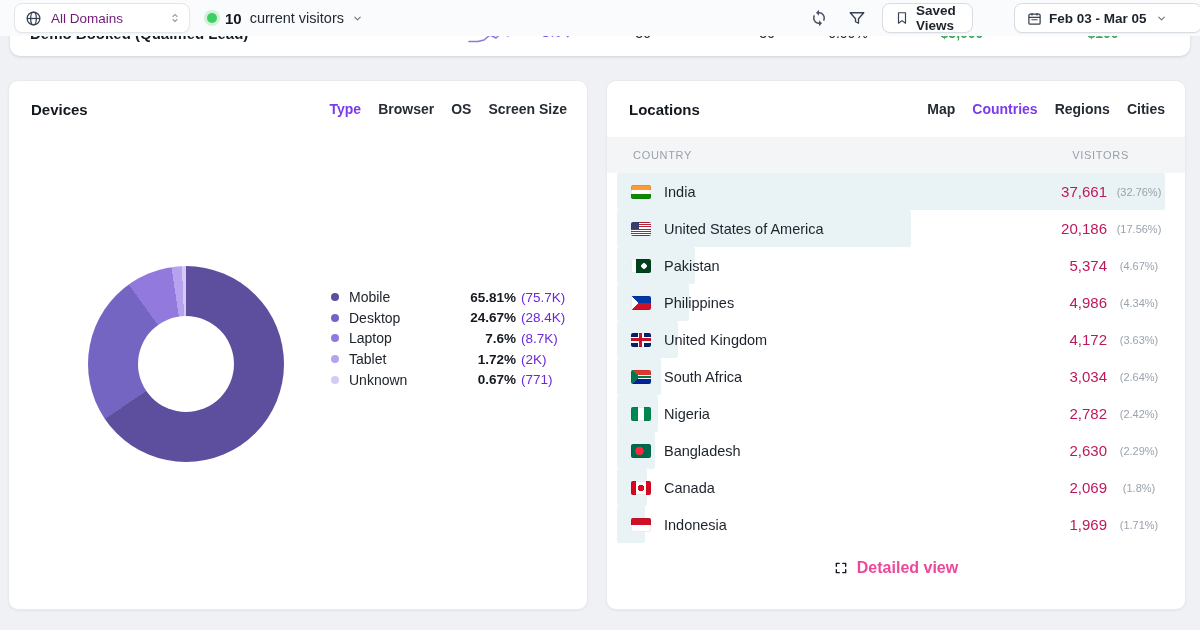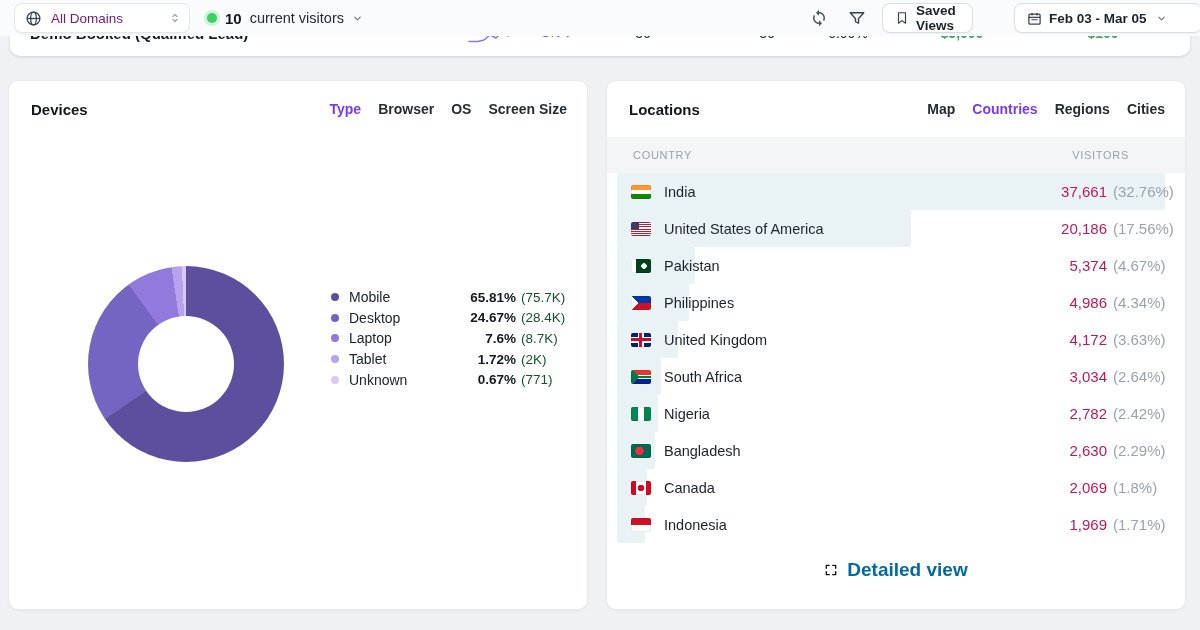--- a/index.html
+++ b/index.html
@@ -70,40 +70,40 @@
   .donut{position:absolute;left:79px;top:185px;width:196px;height:196px;border-radius:50%;cursor:pointer}
   .donut::after{
     content:"";position:absolute;left:50px;top:50px;width:96px;height:96px;
     border-radius:50%;background:#fff;
   }
   .legend{position:absolute;left:322px;top:206px;width:242px}
   .legend-row{display:flex;align-items:center;height:20.6px;cursor:pointer}
   .legend-dot{width:8px;height:8px;border-radius:50%;flex:none}
   .legend-name{font-size:14px;color:#20262e;margin-left:10px;flex:1}
   .legend-pct{font-size:13.5px;font-weight:800;color:#14181f;text-align:right}
-  .legend-count{font-size:13.5px;color:#14532d;margin-left:5px;width:52px;text-align:left}
+  .legend-count{font-size:13.5px;color:#6d28d9;margin-left:5px;width:52px;text-align:left}
   
   .col-strip{
     height:36px;background:#f3f5f6;display:flex;align-items:center;
     justify-content:space-between;padding:0 56px 0 26px;
     font-size:11px;font-weight:400;letter-spacing:.7px;color:#99a1ab;
   }
   .geo-rows{position:relative}
   .geo-row{position:relative;height:37px;display:flex;align-items:center;padding:0 20px 0 24px;cursor:pointer}
   .geo-bar{position:absolute;left:10px;top:0;height:100%;background:#e9f2f5;border-radius:2px}
   .geo-flag{position:relative;z-index:1}
   .flag{width:20px;height:14px;border-radius:2px;flex:none;box-shadow:inset 0 0 0 1px rgba(0,0,0,.08)}
   .geo-name{position:relative;z-index:1;font-size:14.5px;color:#1d232c;margin-left:13px;flex:1}
   .geo-visitors{position:relative;z-index:1;font-size:15px;color:#be185d;font-weight:500}
-  .geo-pct{position:relative;z-index:1;font-size:15px;color:#9aa3ad;margin-left:6px;width:52px;text-align:left}
+  .geo-pct{position:relative;z-index:1;font-size:11px;color:#9aa3ad;margin-left:6px;width:52px;text-align:center}
   .detail-btn{
     position:absolute;left:0;right:0;top:478px;display:flex;align-items:center;
     justify-content:center;gap:9px;cursor:pointer;
   }
-  .detail-btn .label{font-size:19px;font-weight:800;color:#0369a1}
+  .detail-btn .label{font-size:16px;font-weight:800;color:#ec4899}
   
   .flag-in{background:linear-gradient(180deg,#ff9933 0 33%,#ffffff 33% 66%,#128807 66%)}
   .flag-us{background:linear-gradient(#3c3b6e,#3c3b6e) 0 0/8px 7px no-repeat,repeating-linear-gradient(180deg,#b22234 0 1px,#ffffff 1px 2.2px)}
   .flag-pk{background:radial-gradient(circle at 13px 7px,#ffffff 0 2.5px,rgba(255,255,255,0) 3px),linear-gradient(90deg,#ffffff 0 5px,#01411c 5px)}
   .flag-ph{background:conic-gradient(from 229deg at 8px 7px,#ffffff 0 82deg,rgba(255,255,255,0) 82deg),linear-gradient(180deg,#0038a8 0 50%,#ce1126 50%)}
   .flag-gb{background:linear-gradient(180deg,rgba(0,0,0,0) 0 5.5px,#c8102e 5.5px 8.5px,rgba(0,0,0,0) 8.5px),linear-gradient(90deg,rgba(0,0,0,0) 0 8.5px,#c8102e 8.5px 11.5px,rgba(0,0,0,0) 11.5px),linear-gradient(180deg,rgba(0,0,0,0) 0 4px,#ffffff 4px 10px,rgba(0,0,0,0) 10px),linear-gradient(90deg,rgba(0,0,0,0) 0 7px,#ffffff 7px 13px,rgba(0,0,0,0) 13px),linear-gradient(#012169,#012169)}
   .flag-za{background:conic-gradient(from 229deg at 9px 7px,#007a4d 0 82deg,rgba(0,0,0,0) 82deg),linear-gradient(180deg,#de3831 0 33%,#ffffff 33% 41%,#007a4d 41% 59%,#ffffff 59% 67%,#002395 67%)}
   .flag-ng{background:linear-gradient(90deg,#008751 0 33%,#ffffff 33% 66%,#008751 66%)}
   .flag-bd{background:radial-gradient(circle at 8.5px 7px,#f42a41 0 4px,rgba(0,0,0,0) 4.3px),linear-gradient(#006a4e,#006a4e)}
   .flag-ca{background:radial-gradient(circle at 10px 7px,#d80621 0 3px,rgba(0,0,0,0) 3.3px),linear-gradient(90deg,#d80621 0 25%,#ffffff 25% 75%,#d80621 75%)}

